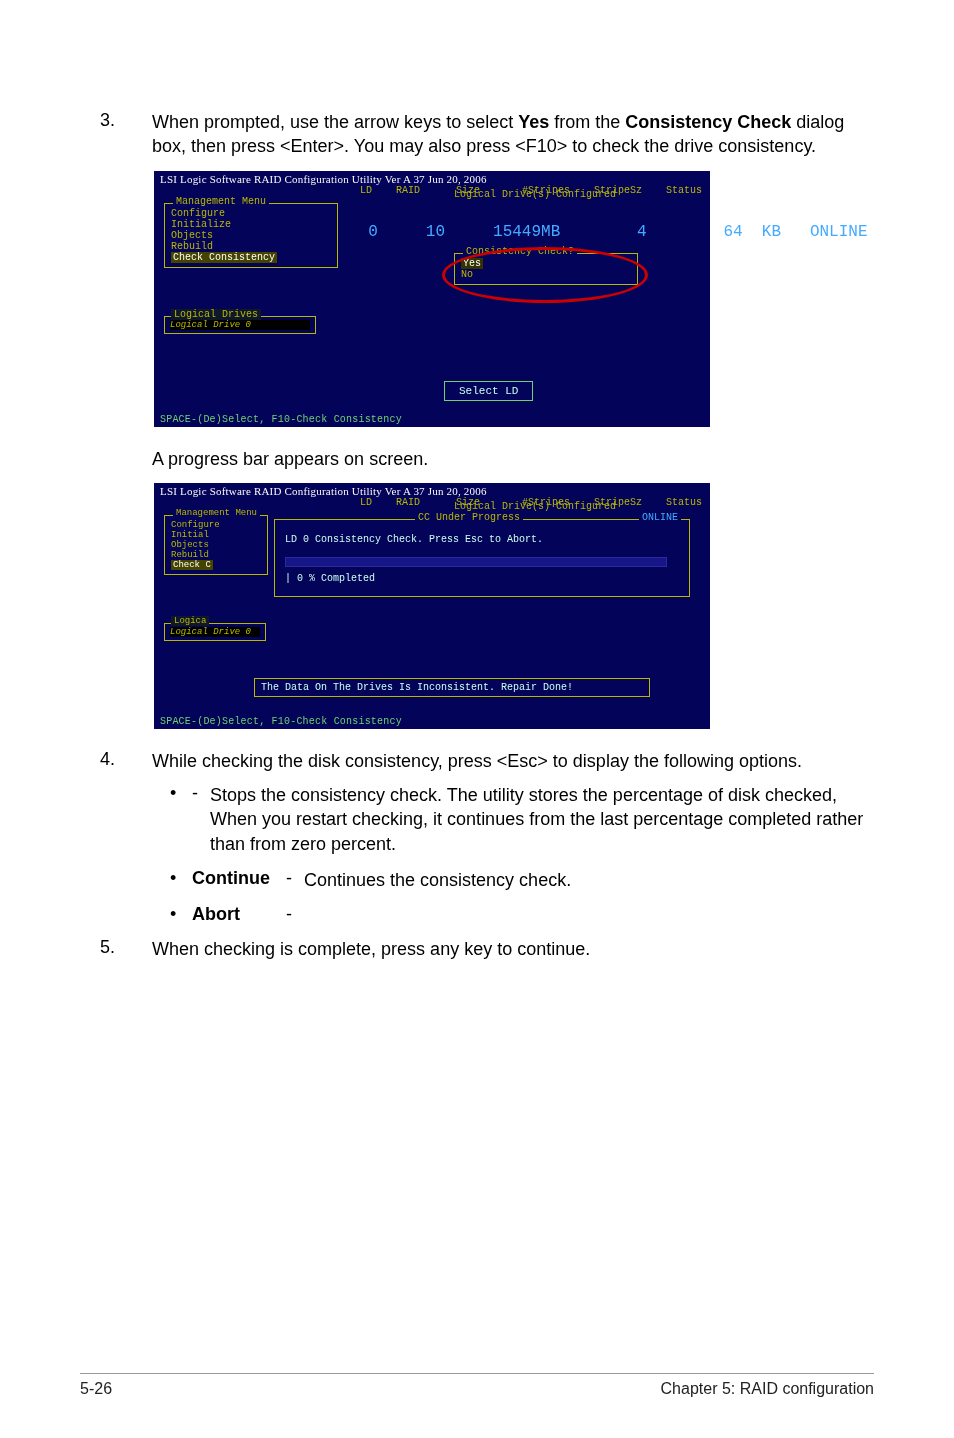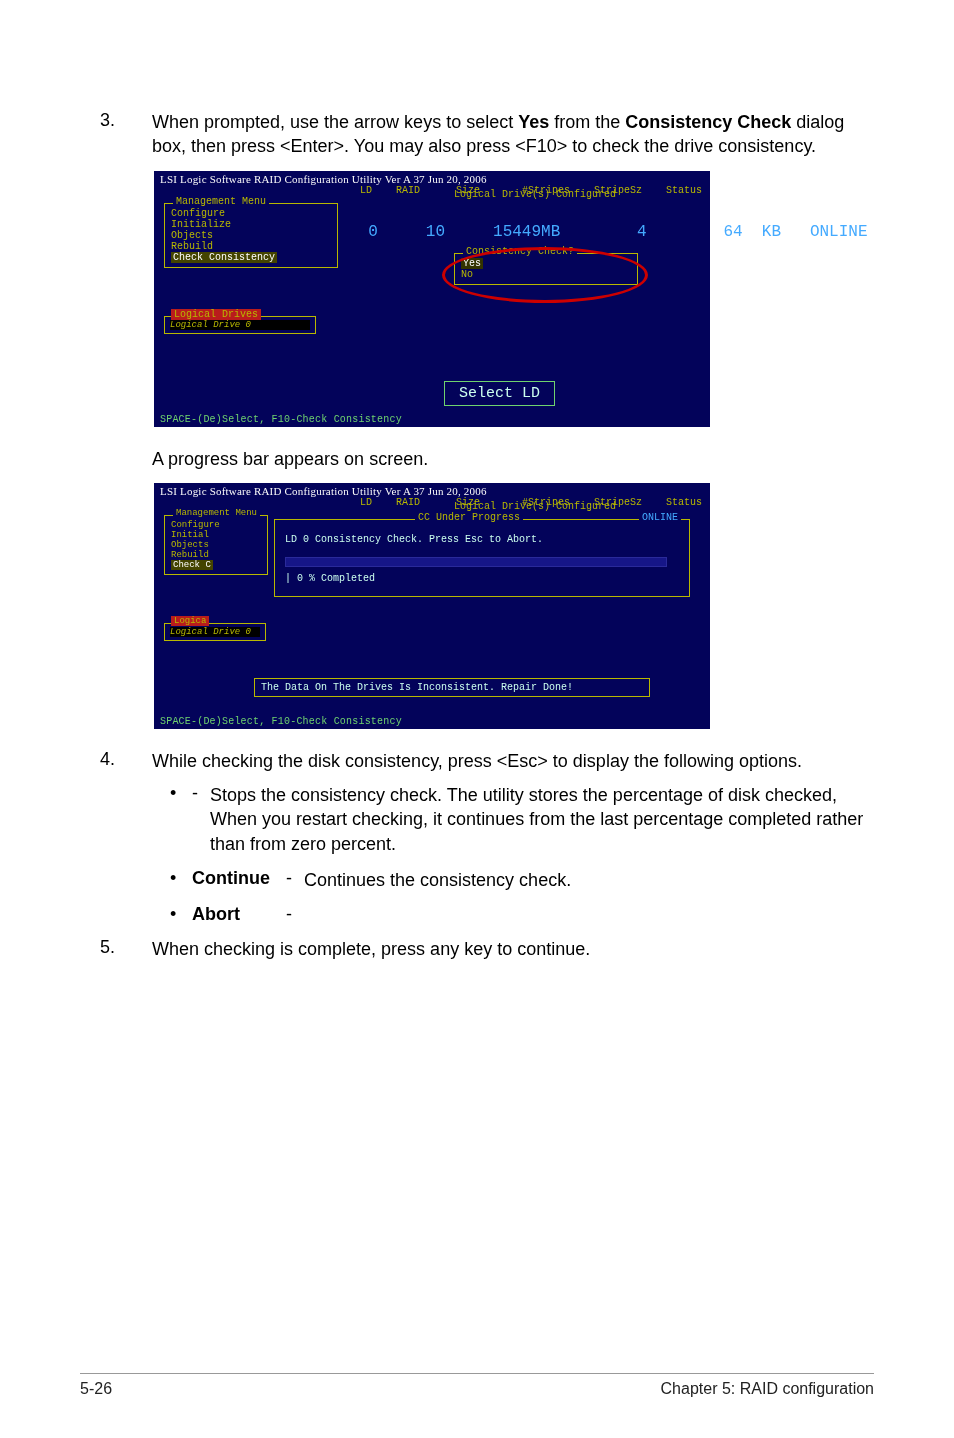--- a/index.html
+++ b/index.html
@@ -134,39 +134,39 @@
     top: 145px;
     width: 140px;
     border: 1px solid #b8b800;
     padding: 3px 5px;
     font-size: 10px;
   }
   .ldr-title {
     position: absolute;
     top: -8px;
     left: 6px;
-    background: #b91c1c;
+    background: #0f172a;
     padding: 0 3px;
     color: #b8b800;
     white-space: nowrap;
   }
   .ldr-item {
     background: #000000;
     color: #b8b800;
     font-size: 9px;
     font-style: italic;
   }
   .btn-sel {
     position: absolute;
     left: 290px;
     top: 210px;
     border: 1px solid #6fd26f;
     color: #cfe;
     padding: 3px 14px;
-    font-size: 15px;
+    font-size: 11px;
   }
   .shot-footer {
     color: #6fd26f;
     padding: 2px 6px;
     font-size: 10px;
     letter-spacing: 0.2px;
   }
   .shot1 { height: 260px; }
   .shot2 { height: 250px; }
 

